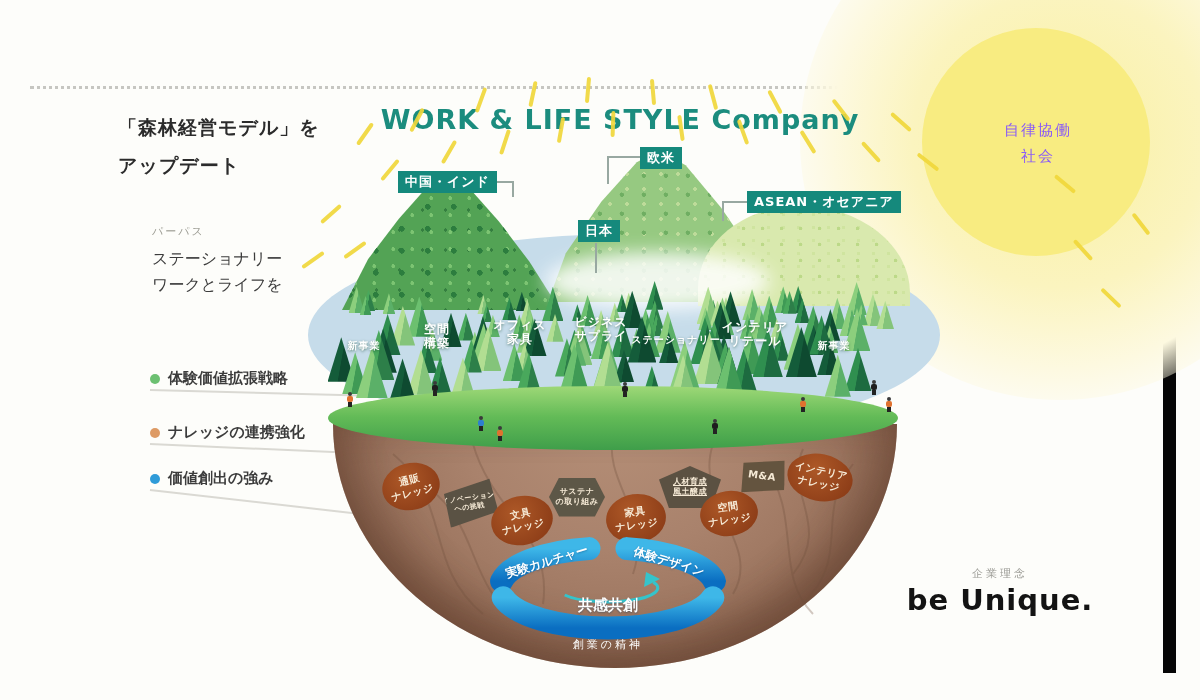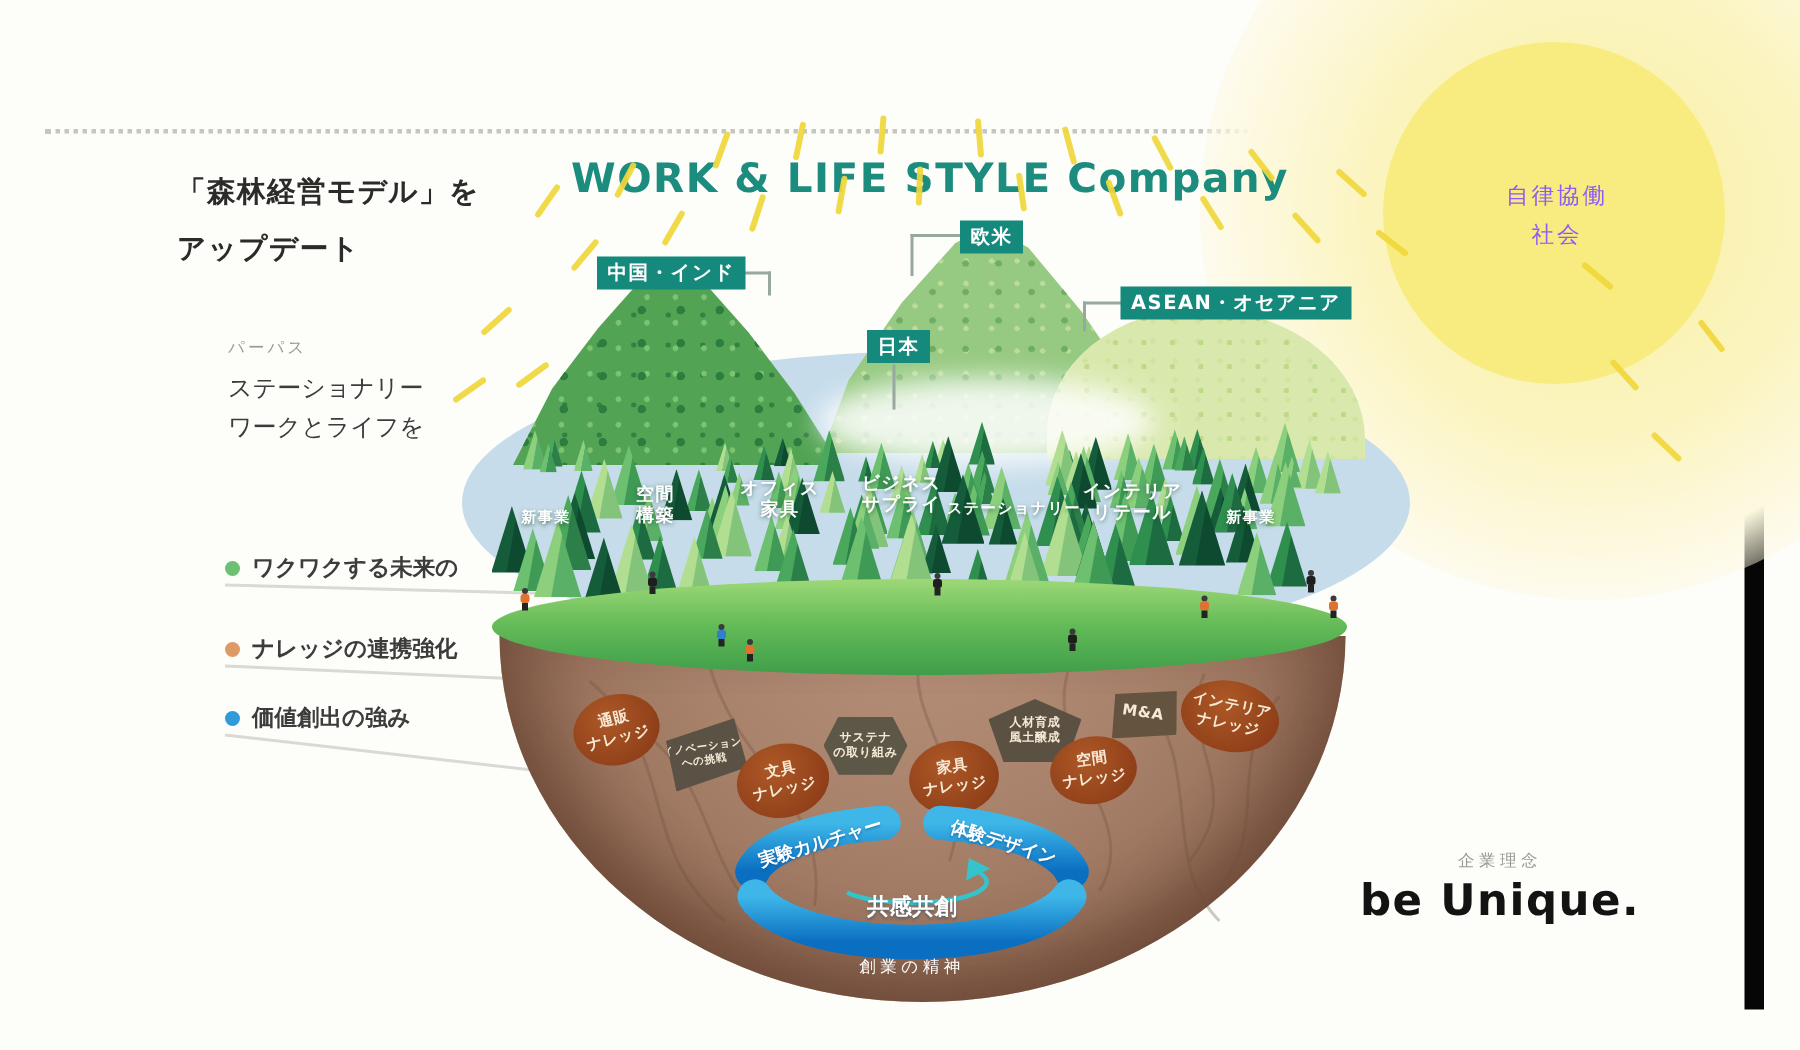--- a/index.html
+++ b/index.html
@@ -72,21 +72,21 @@
     border-radius:0 0 282px 282px/0 0 244px 244px;
     background:radial-gradient(ellipse at 50% -10%,#b79179 0%,#a9826c 40%,#97705a 70%,#7f5a47 95%);
     box-shadow:inset 0 -30px 40px rgba(70,40,25,.32),inset 34px 0 40px rgba(70,40,25,.18),inset -34px 0 40px rgba(70,40,25,.18);}
   .roots{left:333px;top:424px;z-index:22;}
 
   .node{position:absolute;display:flex;align-items:center;justify-content:center;z-index:60;
     text-align:center;color:#f6ead6;font-weight:bold;line-height:1.25;letter-spacing:.5px;}
   .node-ellipse{border-radius:50%;background:radial-gradient(circle at 42% 32%,#ad5827,#8e3e18 78%);}
   .node-quad{clip-path:polygon(8% 22%,92% 2%,100% 78%,12% 100%);}
   .node-hex{clip-path:polygon(18% 0%,82% 0%,100% 50%,82% 100%,18% 100%,0% 50%);}
-  .node-penta{clip-path:polygon(50% 0%,100% 32%,84% 100%,16% 100%,0% 32%);}
+  .node-penta{clip-path:polygon(50% 0%,100% 32%,84% 100%,16% 100%,0% 32%);text-decoration:underline;}
 
   .ring-svg{left:480px;top:535px;z-index:64;}
   .ring-label{position:absolute;z-index:66;color:#fff;font-weight:bold;white-space:nowrap;
     text-shadow:0 1px 2px rgba(0,60,110,.45);transform-origin:center;}
   .core-bottom{left:548px;top:637px;width:120px;text-align:center;font-size:11px;color:#fff;
     letter-spacing:3px;z-index:66;}
 
   .philosophy-label{left:945px;top:566px;width:110px;text-align:center;font-size:11px;color:#9a9a94;letter-spacing:3px;}
   .philosophy-text{left:905px;top:583px;width:190px;text-align:center;font-size:29px;font-weight:bold;color:#131313;letter-spacing:1px;}
 </style>
@@ -100,21 +100,21 @@
   <div class="abs black-bar"></div>
 
   <div class="abs headline" style="left:118px;top:115px;">「森林経営モデル」を</div>
   <div class="abs headline" style="left:118px;top:153px;">アップデート</div>
   <div class="abs purpose-label" style="left:152px;top:224px;">パーパス</div>
   <div class="abs purpose-text" style="left:152px;top:246px;">
     <div>ステーショナリー</div>
     <div>ワークとライフを</div>
   </div>
   <div>
-      <div class="legend-item" style="top: 368px;"><div class="legend-line" style="top: 21px; width: 210px; transform: rotate(1.5deg);"></div><span class="legend-dot" style="background: rgb(108, 192, 113);"></span><span class="legend-label">ワクワクする未来の</span></div>
+      <div class="legend-item" style="top: 368px;"><div class="legend-line" style="top: 21px; width: 210px; transform: rotate(1.5deg);"></div><span class="legend-dot" style="background: rgb(108, 192, 113);"></span><span class="legend-label">体験価値拡張戦略</span></div>
       <div class="legend-item" style="top: 422px;"><div class="legend-line" style="top: 21px; width: 200px; transform: rotate(2.5deg);"></div><span class="legend-dot" style="background: rgb(221, 154, 100);"></span><span class="legend-label">ナレッジの連携強化</span></div>
       <div class="legend-item" style="top: 468px;"><div class="legend-line" style="top: 21px; width: 225px; transform: rotate(6.5deg);"></div><span class="legend-dot" style="background: rgb(47, 155, 216);"></span><span class="legend-label">価値創出の強み</span></div>
     </div>
 
   <div class="abs sun-glow"></div>
   <div class="abs sun-core"></div>
   <div class="abs sun-text">
     <div>自律協働</div>
     <div>社会</div>
   </div>

